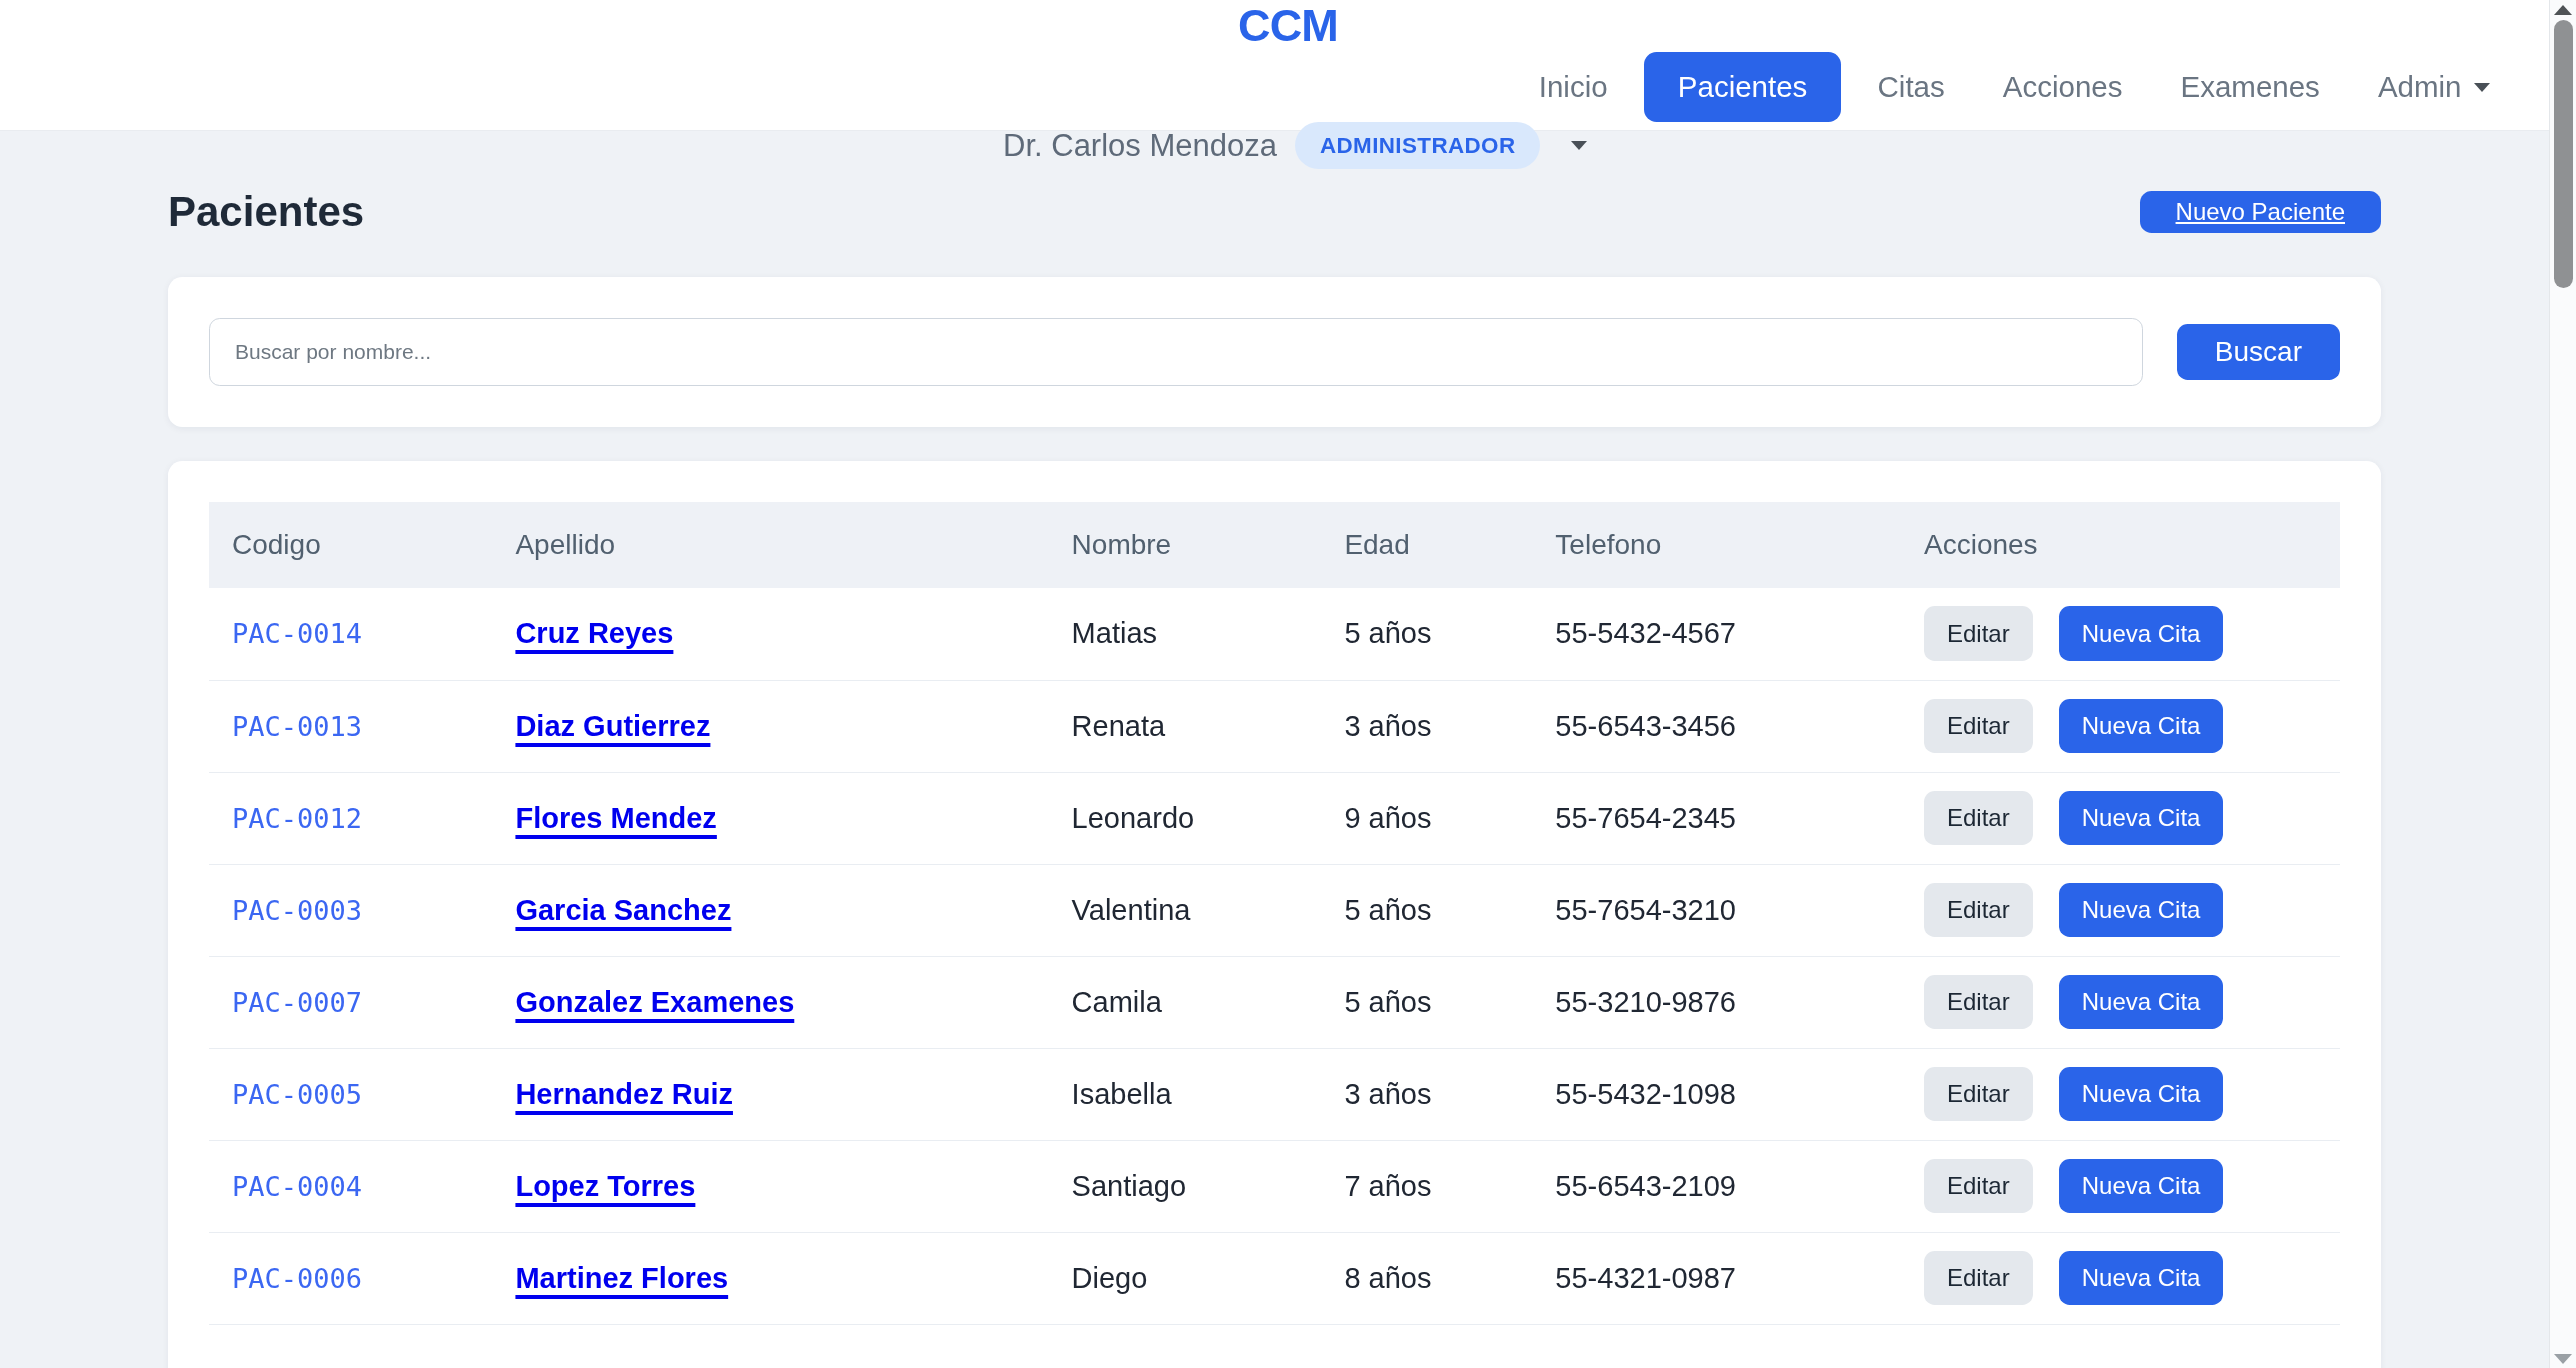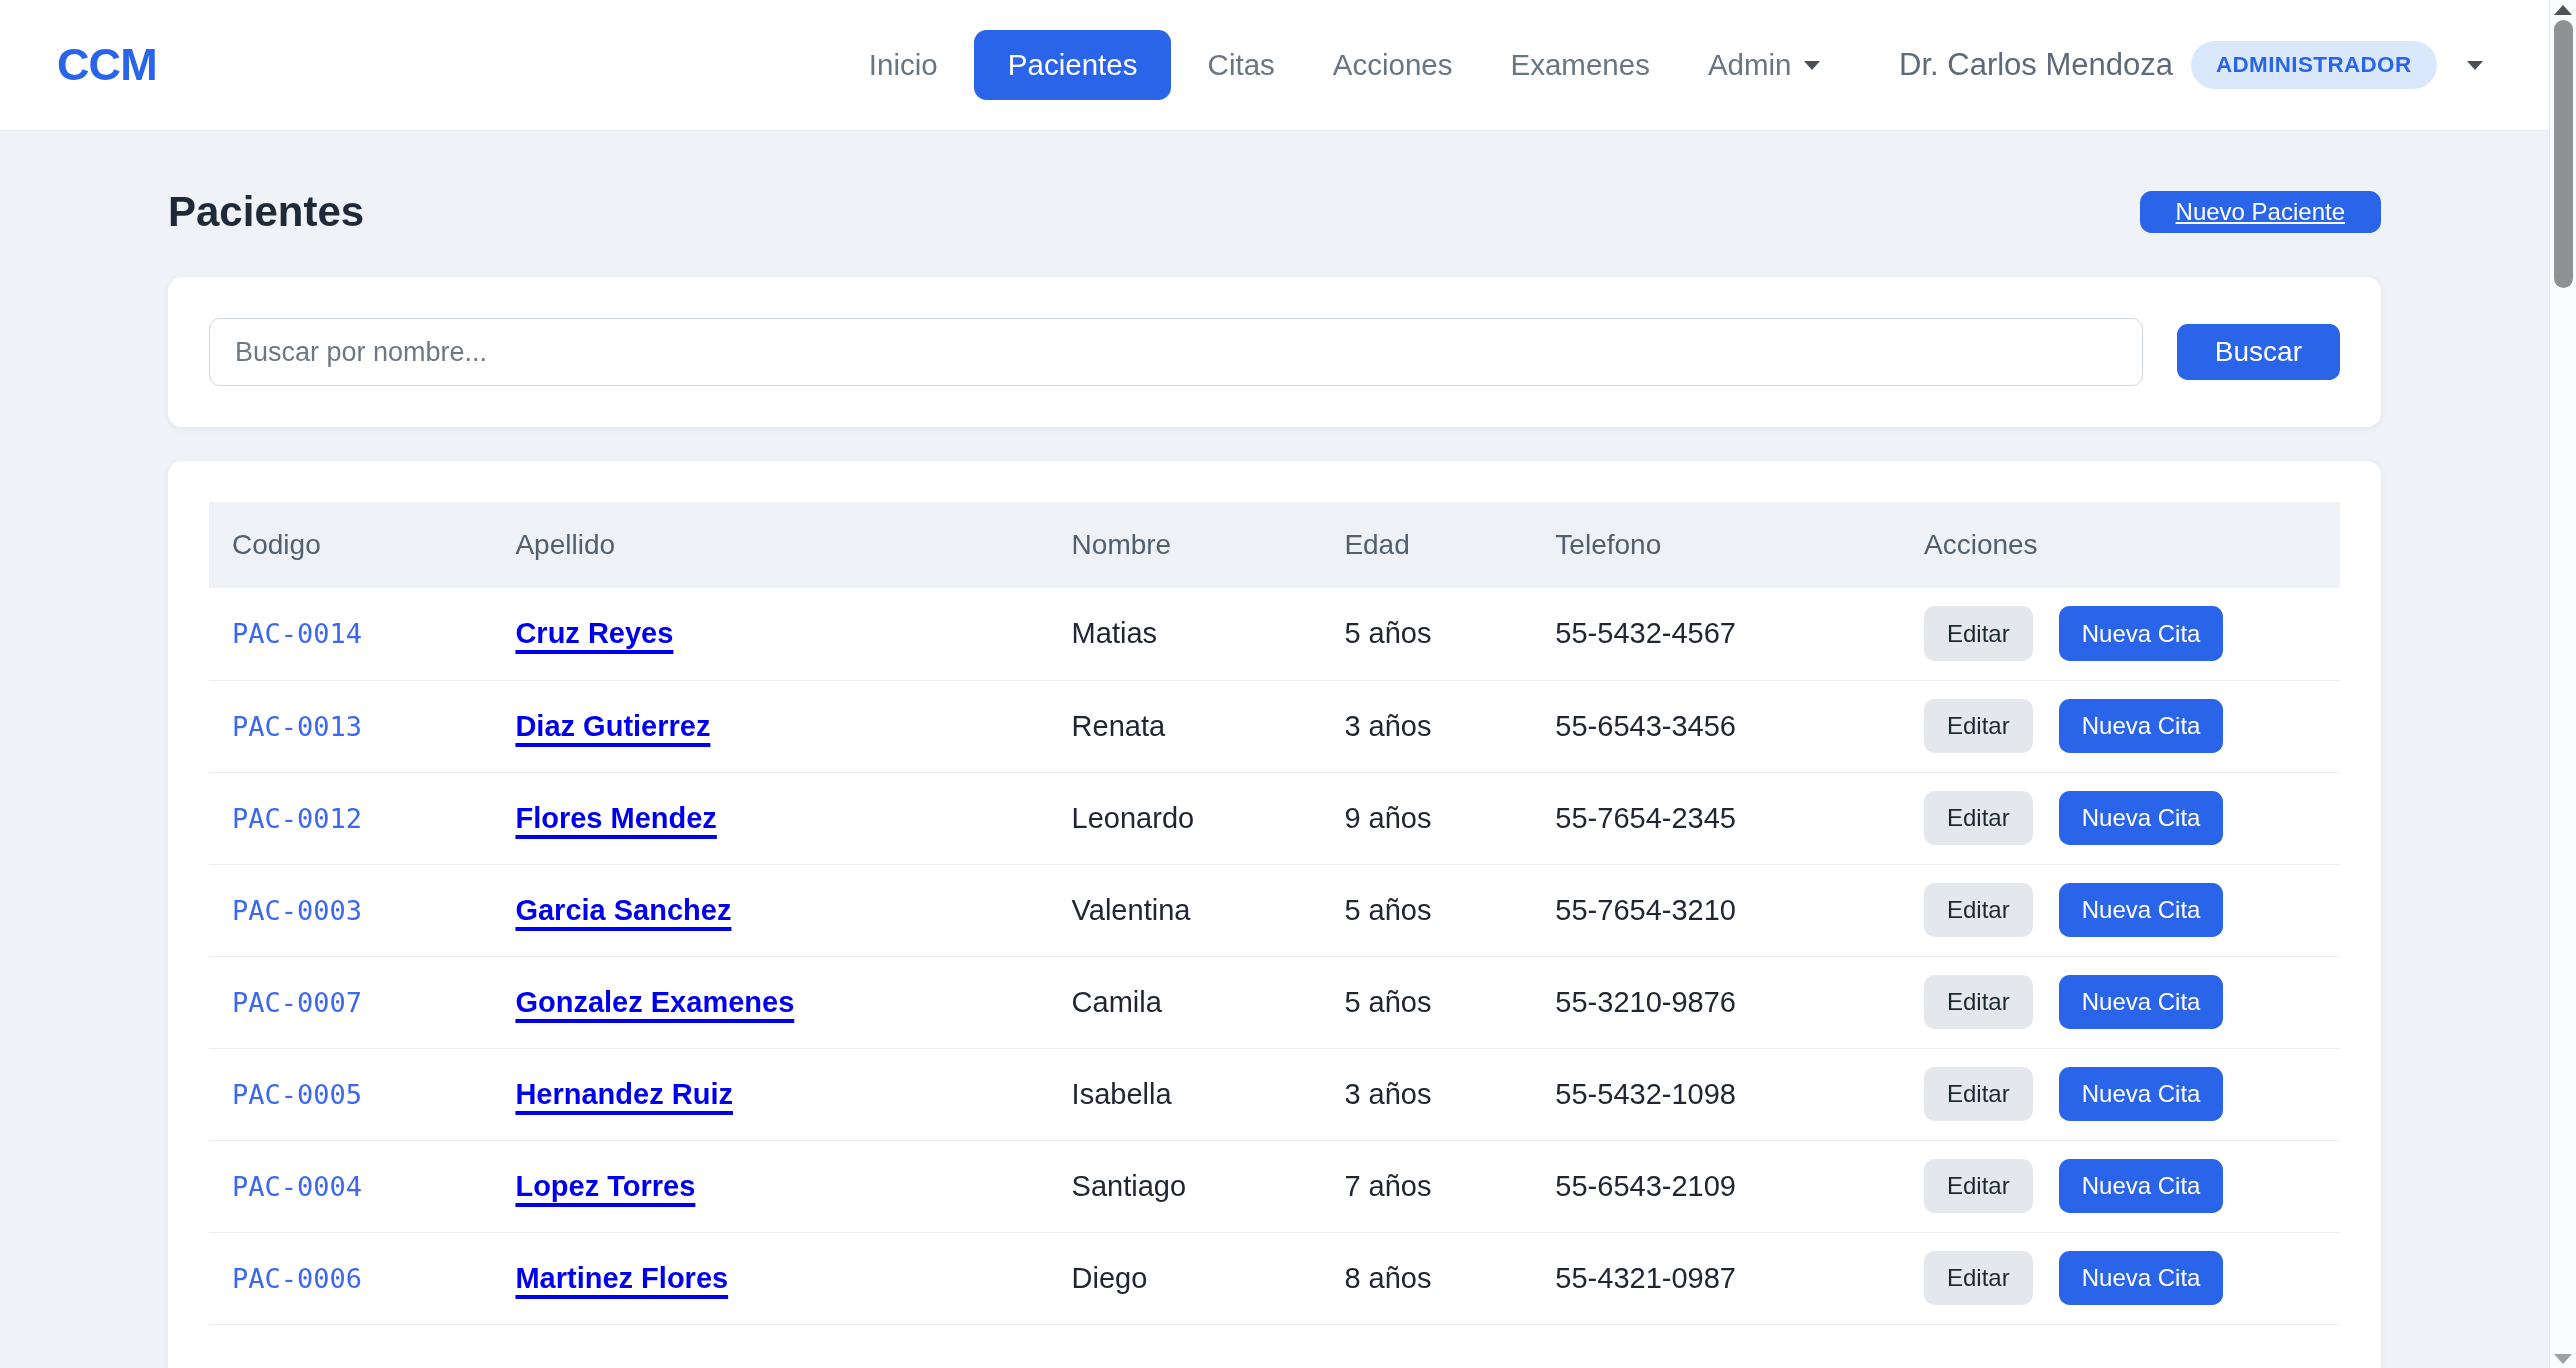--- a/index.html
+++ b/index.html
@@ -27,20 +27,21 @@
     position:relative;
   }
   
   .navbar{
     height:131px;
     background:#ffffff;
     border-bottom:1.8px solid var(--nav-border);
     display:flex;
     align-items:center;
     padding:0 57px;
+    flex-direction:column;
   }
   .logo{
     font-size:45px;
     font-weight:700;
     color:var(--primary);
     letter-spacing:-0.9px;
     cursor:pointer;
   }
   .nav{
     margin-left:auto;
@@ -138,21 +139,21 @@
     display:flex;
     gap:34px;
     align-items:center;
   }
   .search-input{
     flex:1;
     height:68px;
     border:1.8px solid var(--input-border);
     border-radius:10.7px;
     padding:0 25px;
-    font-size:27px;
+    font-size:21px;
     font-family:inherit;
     color:#222;
     outline:none;
   }
   .search-input::placeholder{color:#6e7882;}
   .search-btn{
     height:56px;
     padding:0 38px;
     font-size:28px;
     font-weight:500;

